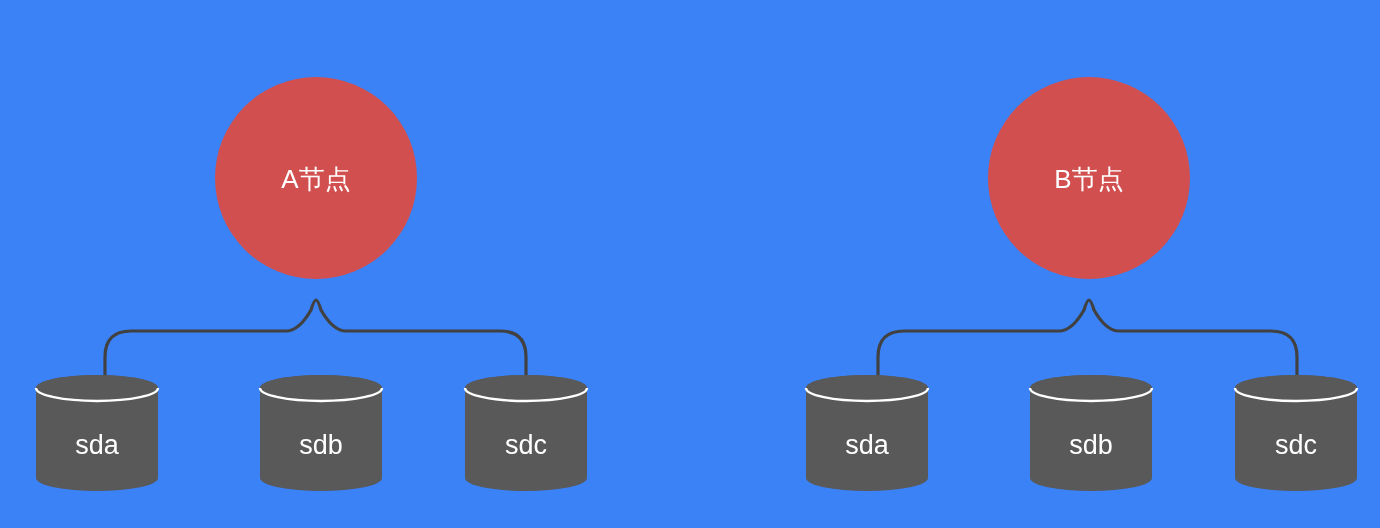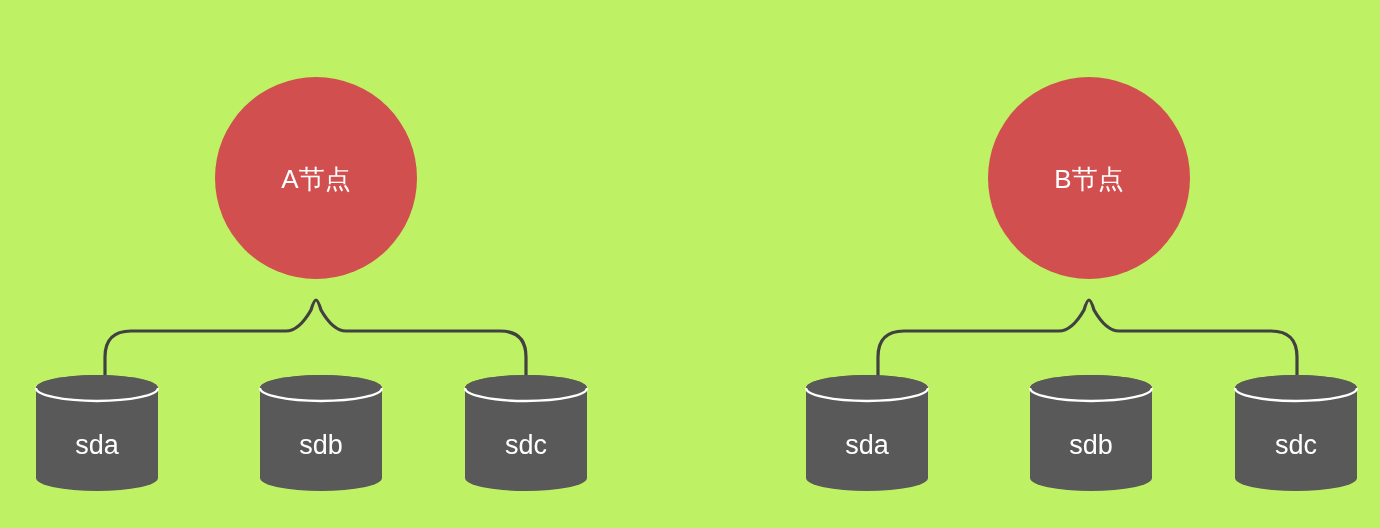--- a/index.html
+++ b/index.html
@@ -36,21 +36,21 @@
     font-family: "Liberation Sans", "DejaVu Sans", sans-serif;
     font-size: 27px;
     fill: #ffffff;
     text-anchor: middle;
     dominant-baseline: central;
   }
 </style>
 </head>
 <body>
 
-<div id="canvas" style="width: 1380px; height: 528px; background: #bef264;">
+<div id="canvas" style="width: 1380px; height: 528px; background: #3b82f6;">
   <svg id="diagram-svg" viewBox="0 0 1380 528" style="width: 1380px; height: 528px;">
 
     <g>
 
       <g>
         <path class="brace-path" fill="none" stroke-width="3.2" stroke-linecap="round" stroke-linejoin="round" d="M 105 376 L 105 357 Q 105 331 131 331 L 286 331 Q 299 331 311 310 Q 314 300 316 300 Q 318 300 321 310 Q 333 331 346 331 L 500 331 Q 526 331 526 357 L 526 376" stroke="#414141"></path>
       </g>
 
       <circle class="node-circle" cx="316" cy="178" r="101" fill="#d24f4f"></circle>
       <text class="node-label" x="316" y="179" fill="#ffffff">A节点</text>

